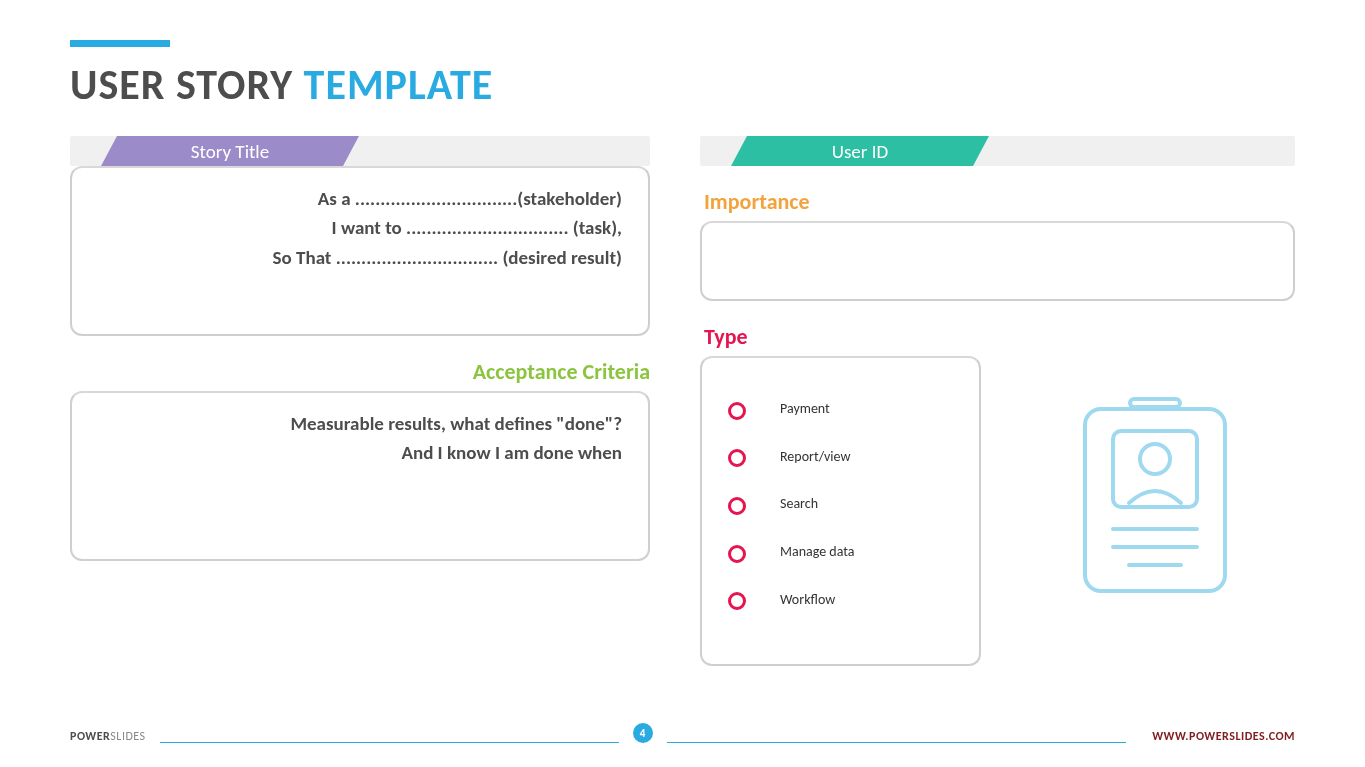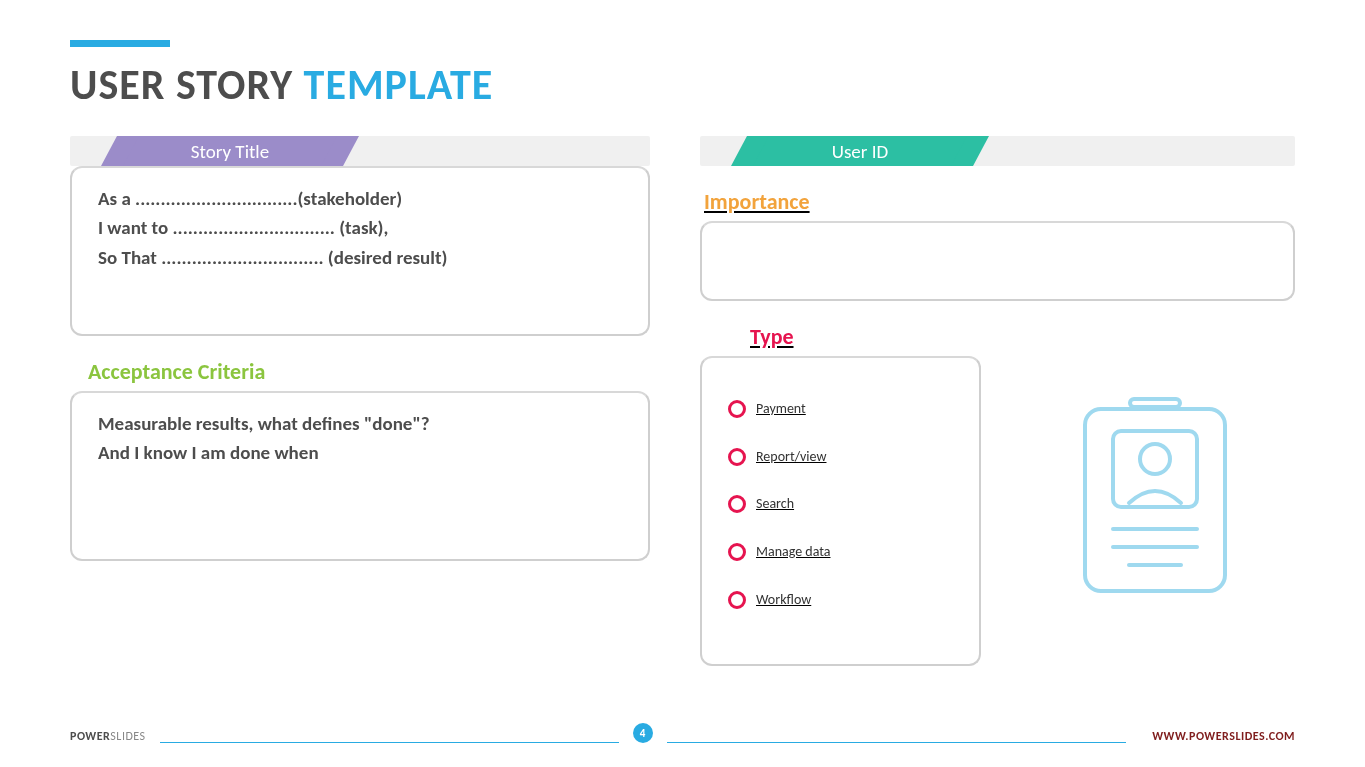--- a/index.html
+++ b/index.html
@@ -11,21 +11,21 @@
     position: relative;
     overflow: hidden;
   }
   .slide { position: absolute; inset: 0; padding: 40px 70px 40px 70px; }
   .accent-bar { width: 100px; height: 7px; background: #29abe2; margin-bottom: 12px; }
   .title-row { font-size: 42px; font-weight: 800; letter-spacing: 1px; color: #4d4d4d; }
   .title-row .tpl { color: #29abe2; font-weight: 700; }
 
   .body-row { display: flex; gap: 50px; margin-top: 26px; }
   .col { flex: 1 1 0; }
-  .col-left { flex: 0 0 580px; }
+  .col-left { flex: 0 0 580px; text-align: right; }
   .col-right { flex: 1 1 auto; }
 
   .ribbon-bar {
     position: relative;
     height: 30px;
     background: #f0f0f0;
     border-radius: 2px;
     overflow: hidden;
   }
   .ribbon {
@@ -57,44 +57,44 @@
   .sec-label {
     font-size: 22px;
     font-weight: 700;
     margin-top: 22px;
     margin-bottom: 6px;
     padding-left: 18px;
   }
   .lbl-blue   { color: #0b84b7; }
   .lbl-green  { color: #8bc53f; }
   .lbl-orange { color: #f2a33c; }
-  .lbl-pink   { color: #e6144f; margin-left: 46px; }
+  .lbl-pink   { color: #e6144f; }
 
   .box {
     border: 2px solid #cfcfcf;
     border-top-color: #d8d8d8;
     border-radius: 12px;
     padding: 16px 26px;
     color: #4d4d4d;
     font-size: 19px;
     line-height: 1.55;
     font-weight: 600;
   }
   .box-sm { min-height: 80px; }
   .box-tall { min-height: 170px; }
   .box-type { padding: 14px 20px; min-height: 310px; }
 
   .rt-row { display: flex; gap: 34px; }
-  .rt-col { flex: 1 1 0; text-decoration: underline; }
+  .rt-col { flex: 1 1 0; }
 
   .type-list { list-style: none; padding: 8px 6px; }
   .type-list li {
     display: flex;
-    align-items: center;
-    gap: 10px;
+    align-items: flex-end;
+    gap: 34px;
     font-size: 14px;
     font-weight: 400;
     color: #333;
     margin: 18px 0 26px;
   }
   .radio-ring {
     width: 18px; height: 18px;
     border: 3px solid #e6144f;
     border-radius: 50%;
     flex: 0 0 auto;

